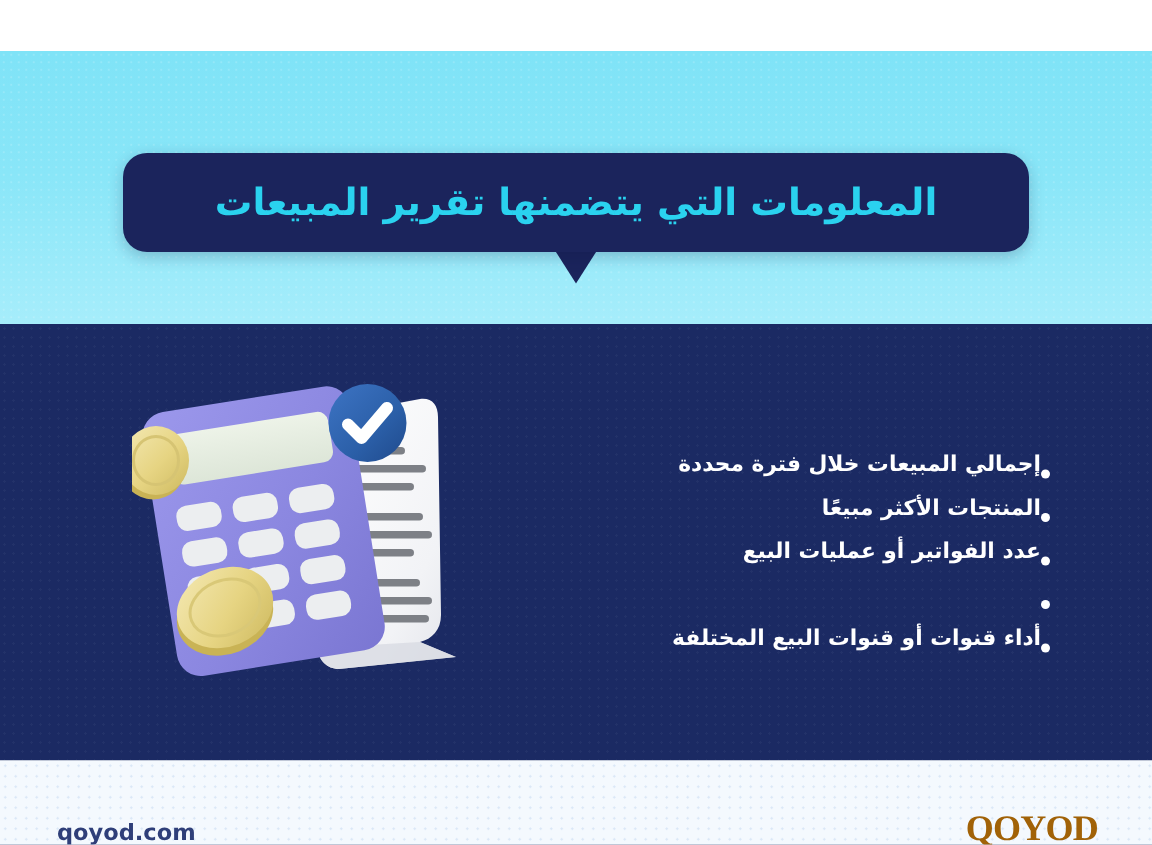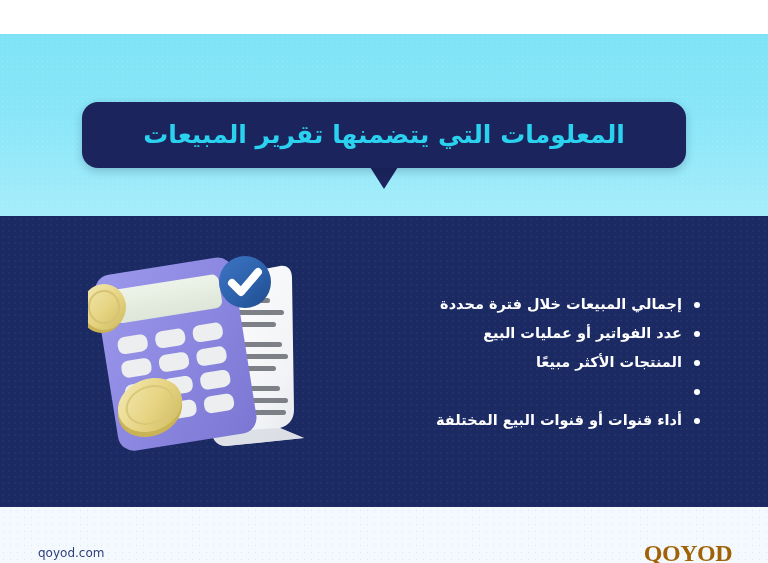--- a/index.html
+++ b/index.html
@@ -97,24 +97,23 @@
     position: absolute;
     right: 68px;
     top: 256px;
     width: 340px;
     z-index: 6;
     direction: rtl;
     text-align: right;
   }
   .bullet-row {
     display: flex;
-    align-items: center;
+    align-items: flex-end;
     justify-content: flex-start;
     height: 29px;
-    gap: 12px;
   }
   .bullet-dot {
     flex: 0 0 auto;
     width: 6px; height: 6px;
     border-radius: 50%;
     background: #ffffff;
     margin-top: 1px;
   }
   .bullet-text {
     color: #ffffff;
@@ -146,22 +145,22 @@
     content:"";
     position:absolute; inset:0;
     background-image: radial-gradient(rgba(120,165,220,.22) 0.8px, transparent 0.9px);
     background-size: 7px 7px;
   }
   .footer-url {
     position: absolute;
     left: 38px;
     top: 512px;
     color: #2f3f79;
-    font-size: 12px;
-    font-weight: normal;
+    font-size: 15px;
+    font-weight: bold;
     direction: ltr;
     z-index: 3;
   }
   .footer-logo {
     position: absolute;
     right: 36px;
     top: 506px;
     color: #a16207;
     font-size: 24px;
     font-weight: bold;
@@ -274,25 +273,25 @@
     </svg>
   </div>
 
   <div class="bullet-list">
     <div class="bullet-row">
       <span class="bullet-dot"></span>
       <span class="bullet-text">إجمالي المبيعات خلال فترة محددة</span>
     </div>
     <div class="bullet-row">
       <span class="bullet-dot"></span>
+      <span class="bullet-text">المنتجات الأكثر مبيعًا</span>
+    </div>
+    <div class="bullet-row">
+      <span class="bullet-dot"></span>
       <span class="bullet-text">عدد الفواتير أو عمليات البيع</span>
-    </div>
-    <div class="bullet-row">
-      <span class="bullet-dot"></span>
-      <span class="bullet-text">المنتجات الأكثر مبيعًا</span>
     </div>
     <div class="bullet-row">
       <span class="bullet-dot"></span>
     </div>
     <div class="bullet-row">
       <span class="bullet-dot"></span>
       <span class="bullet-text">أداء قنوات أو قنوات البيع المختلفة</span>
     </div>
   </div>
 

